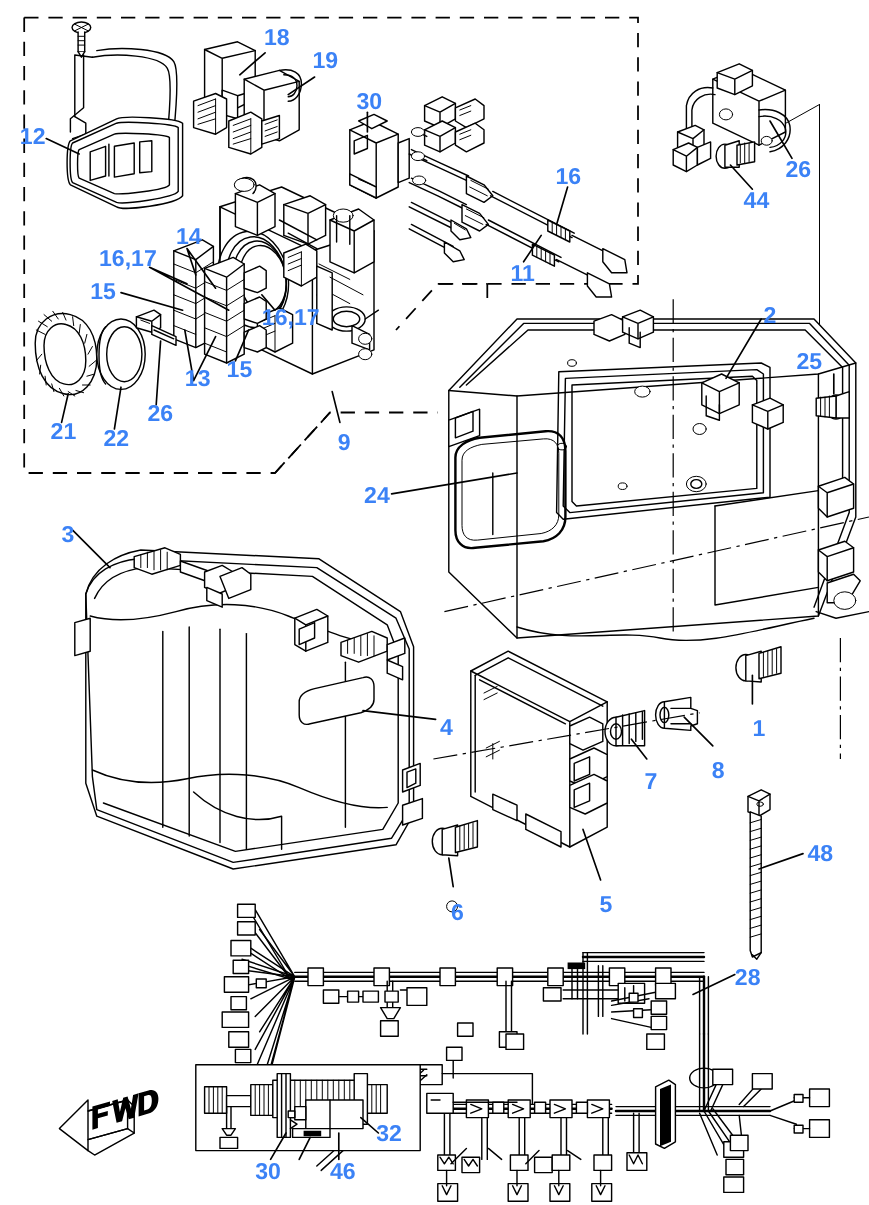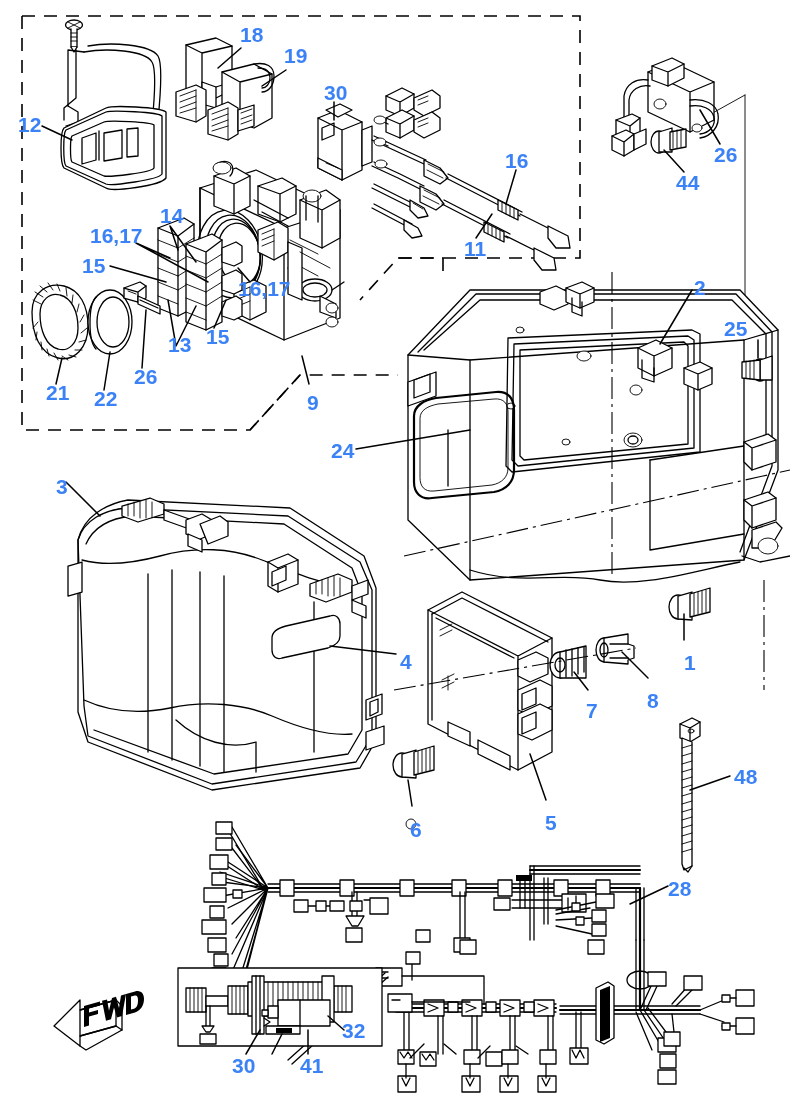--- a/index.html
+++ b/index.html
@@ -768,18 +768,18 @@
   <div class="lbl" style="left:46px;top:382px;">21</div>
   <div class="lbl" style="left:94px;top:388px;">22</div>
   <div class="lbl" style="left:134px;top:366px;">26</div>
   <div class="lbl" style="left:331px;top:440px;">24</div>
   <div class="lbl" style="left:724px;top:318px;">25</div>
   <div class="lbl" style="left:714px;top:144px;">26</div>
   <div class="lbl" style="left:676px;top:172px;">44</div>
   <div class="lbl" style="left:668px;top:878px;">28</div>
   <div class="lbl" style="left:262px;top:1109px;font-style:italic;">29</div>
   <div class="lbl" style="left:232px;top:1055px;">30</div>
-  <div class="lbl" style="left:300px;top:1055px;">41</div>
+  <div class="lbl" style="left:300px;top:1055px;">46</div>
   <div class="lbl" style="left:342px;top:1020px;">32</div>
   <div class="lbl" style="left:734px;top:766px;">48</div>
 
 
 </div>
 
 </body></html>

